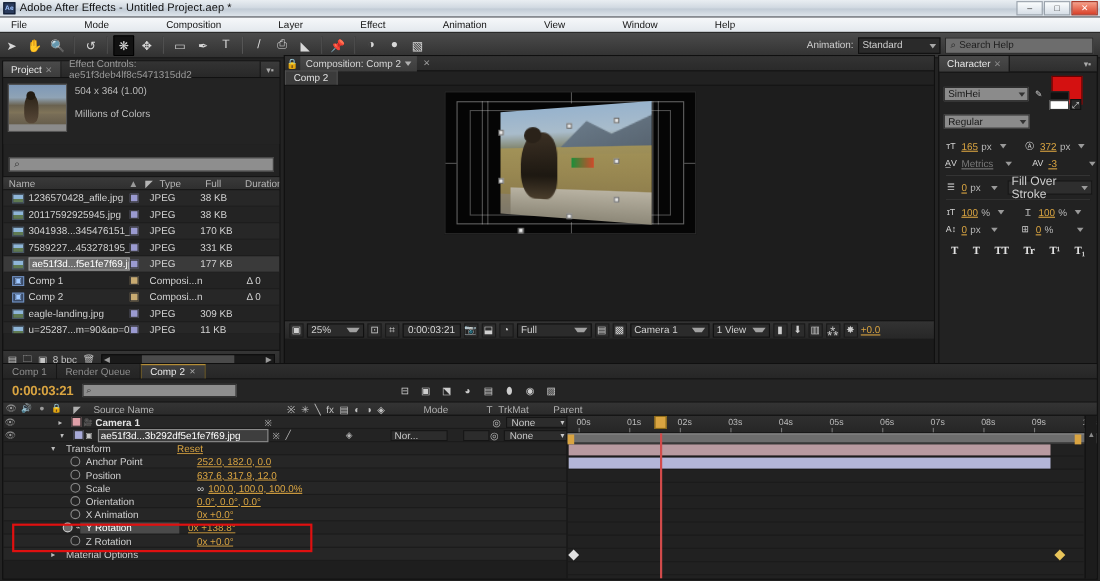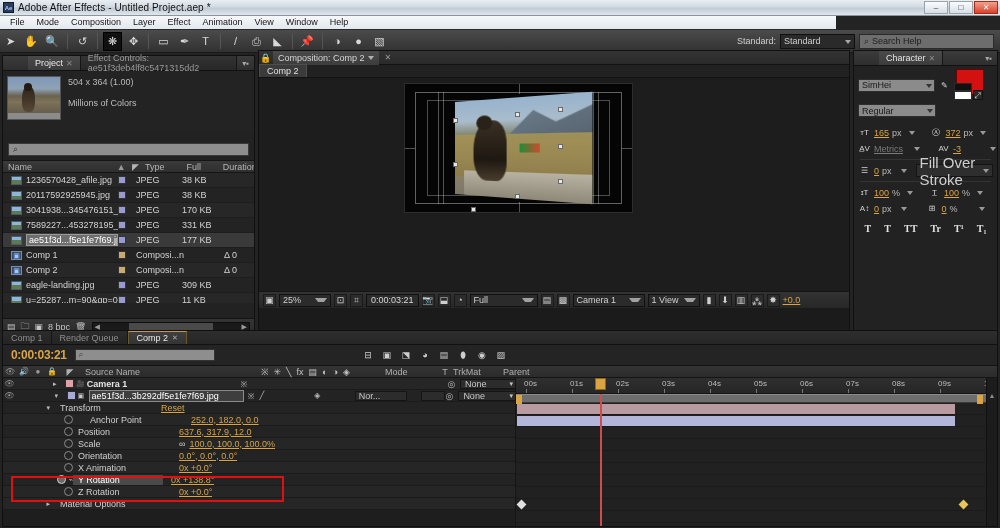--- a/index.html
+++ b/index.html
@@ -22,23 +22,23 @@
     color:#9fc4ff;font-size:6px;line-height:10px;text-align:center;font-weight:bold;}
   .title-text{font-size:10px;color:#101010;font-weight:normal;letter-spacing:.1px;}
   .win-btns{position:absolute;right:2px;top:1px;display:flex;gap:1px;}
   .win-btn{width:24px;height:13px;border:1px solid #9aa3ac;
     background:linear-gradient(to bottom,#fbfdfe,#d6dee6);
     display:flex;align-items:center;justify-content:center;font-size:8px;color:#2b2b2b;}
   .win-btn.close{background:linear-gradient(to bottom,#f6a08a,#d8412a);border-color:#a32a18;color:#fff;}
 
   
   .menubar{
-    position:absolute;left:0;top:16px;width:836px;height:14px;
+    position:absolute;left:0;top:16px;width:1000px;height:14px;
     background:linear-gradient(to bottom,#f6f8fa,#e3e8ed);
-    display:flex;align-items:center;border-bottom:1px solid #2a2a2a;padding-left:4px;
+    display:flex;align-items:center;border-bottom:1px solid #2a2a2a;padding-left:4px;gap:40px;
   }
   .menu-item{padding:0 6px;font-size:9px;color:#141414;line-height:13px;cursor:default;}
 
   
   .toolbar{
     position:absolute;left:0;top:30px;width:1000px;height:23px;
     background:linear-gradient(to bottom,#4b4b4b,#313131);
     border-bottom:1px solid #1a1a1a;display:flex;align-items:center;
   }
   .tbtn{width:19px;height:19px;margin:0 1px;display:flex;align-items:center;justify-content:center;
@@ -53,21 +53,21 @@
     border-right:3px solid transparent;border-top:4px solid #a8a8a8;}
   .help-box{width:135px;height:15px;background:#6d6d6d;border:1px solid #2a2a2a;
     display:flex;align-items:center;gap:3px;padding:0 4px;font-size:9px;color:#1d1d1d;}
 
   
   .panel{position:absolute;background:#222;border:1px solid #101010;}
   .ptabs{height:15px;background:linear-gradient(to bottom,#3b3b3b,#2e2e2e);
     display:flex;align-items:stretch;border-bottom:1px solid #111;}
   .ptab{display:flex;align-items:center;gap:3px;padding:0 7px;font-size:9px;color:#9a9a9a;
     background:linear-gradient(to bottom,#333,#282828);border-right:1px solid #151515;}
-  .ptab.active{background:linear-gradient(to bottom,#4a4a4a,#3c3c3c);color:#e6e6e6;margin-left:25px;}
+  .ptab.active{background:linear-gradient(to bottom,#4a4a4a,#3c3c3c);color:#e6e6e6;}
   .ptab .x{font-size:8px;color:#8a8a8a;}
   .ptab-menu{margin-left:auto;display:flex;align-items:center;gap:3px;padding:0 5px;color:#aaa;font-size:8px;}
 
   
   #project-panel{left:2px;top:55px;width:253px;height:280px;}
   .proj-info{height:60px;display:flex;padding:5px 4px 0 4px;background:#232323;}
   .thumb{width:54px;height:44px;border:1px solid #555;overflow:hidden;position:relative;
     background:linear-gradient(to bottom,#7d98b8 0%,#8fa3b5 28%,#6a6250 45%,#8c7e5e 70%,#6d6450 100%);}
   .thumb .rock{position:absolute;left:0;bottom:0;width:100%;height:16px;
     background:linear-gradient(to bottom,#7a6f58,#5b5345);}
@@ -152,21 +152,21 @@
   .ch-ico{width:13px;height:13px;display:flex;align-items:center;justify-content:center;
     font-size:8px;color:#d4d4d4;flex:none;}
   .ch-val{color:#d9a441;font-size:9px;text-decoration:underline;}
   .ch-unit{color:#b8b8b8;font-size:9px;}
   .ch-dd{border-left:3px solid transparent;border-right:3px solid transparent;border-top:4px solid #9a9a9a;}
   .ch-color{position:relative;width:40px;height:32px;}
   .ch-red{position:absolute;left:2px;top:0;width:28px;height:26px;background:#d41111;border:1px solid #6a0000;}
   .ch-bw{position:absolute;left:0;top:22px;width:18px;height:9px;background:#fff;border:1px solid #2a2a2a;}
   .ch-bw2{position:absolute;left:0;top:14px;width:18px;height:8px;background:#111;border:1px solid #2a2a2a;}
   .ch-slash{position:absolute;left:19px;top:21px;width:10px;height:10px;background:#2a2a2a;border:1px solid #111;color:#d8d8d8;font-size:8px;line-height:9px;text-align:center;}
-  .ch-stroke{flex:1;height:13px;background:#2e2e2e;border:1px solid #141414;display:flex;align-items:center;padding:0 3px;font-size:15px;color:#cfcfcf;position:relative;}
+  .ch-stroke{flex:1;height:13px;background:#2e2e2e;border:1px solid #141414;display:flex;align-items:center;padding:0 3px;font-size:11px;color:#cfcfcf;position:relative;}
   .ch-divider{height:1px;background:#131313;margin:4px 2px;border-bottom:1px solid #343434;}
   .ch-styles{display:flex;justify-content:space-around;align-items:center;margin-top:8px;color:#e2e2e2;font-size:10px;}
   .ch-styles span{font-family:"Liberation Serif",serif;font-weight:bold;}
 
   
   #timeline{left:2px;top:330px;width:996px;height:197px;background:#1e1e1e;}
   .tl-tabs{height:14px;background:linear-gradient(to bottom,#2e2e2e,#262626);display:flex;align-items:stretch;border-bottom:1px solid #111;}
   .tl-tab{display:flex;align-items:center;gap:4px;padding:0 8px;font-size:9px;color:#8e8e8e;
     background:linear-gradient(to bottom,#2b2b2b,#242424);border-right:1px solid #151515;}
   .tl-tab.active{background:linear-gradient(to bottom,#3f3f3f,#343434);color:#e8e8e8;
@@ -253,21 +253,21 @@
         <div class="tbtn">⎙</div>
         <div class="tbtn">◣</div>
         <div class="tsep"></div>
         <div class="tbtn">📌</div>
         <div class="tsep"></div>
         <div class="tbtn">◑</div>
         <div class="tbtn">●</div>
         <div class="tbtn">▧</div>
       </div>
     <div class="ws-area">
-      <span class="ws-label">Standard:</span>
+      <span class="ws-label">Animation:</span>
       <div class="ws-select">
         <span>Standard</span>
         <span class="cv"></span>
       </div>
       <div class="help-box">
         <span>⌕</span>
         <span>Search Help</span>
       </div>
     </div>
   </div>
@@ -689,21 +689,21 @@
             </div>
             <div class="cell propname" style="width: 98px; padding-left: 5px;">Transform</div>
             <div class="cell" style="padding-left: 8px;">
               <span class="reset">Reset</span>
             </div>
           </div>
           <div class="lrow">
             <div style="width: 70px; display: flex; align-items: center; justify-content: flex-end;">
               <span class="stopwatch"></span>
             </div>
-            <div class="cell propname" style="width: 98px; padding-left: 5px; margin-left: 12px;">Anchor Point</div>
+            <div class="cell propname" style="width: 98px; padding-left: 5px;">Anchor Point</div>
             <div class="cell" style="padding-left: 8px;">
               <span class="propval">252.0, 182.0, 0.0</span>
             </div>
           </div>
           <div class="lrow alt">
             <div style="width: 70px; display: flex; align-items: center; justify-content: flex-end;">
               <span class="stopwatch"></span>
             </div>
             <div class="cell propname" style="width: 98px; padding-left: 5px;">Position</div>
             <div class="cell" style="padding-left: 8px;">

